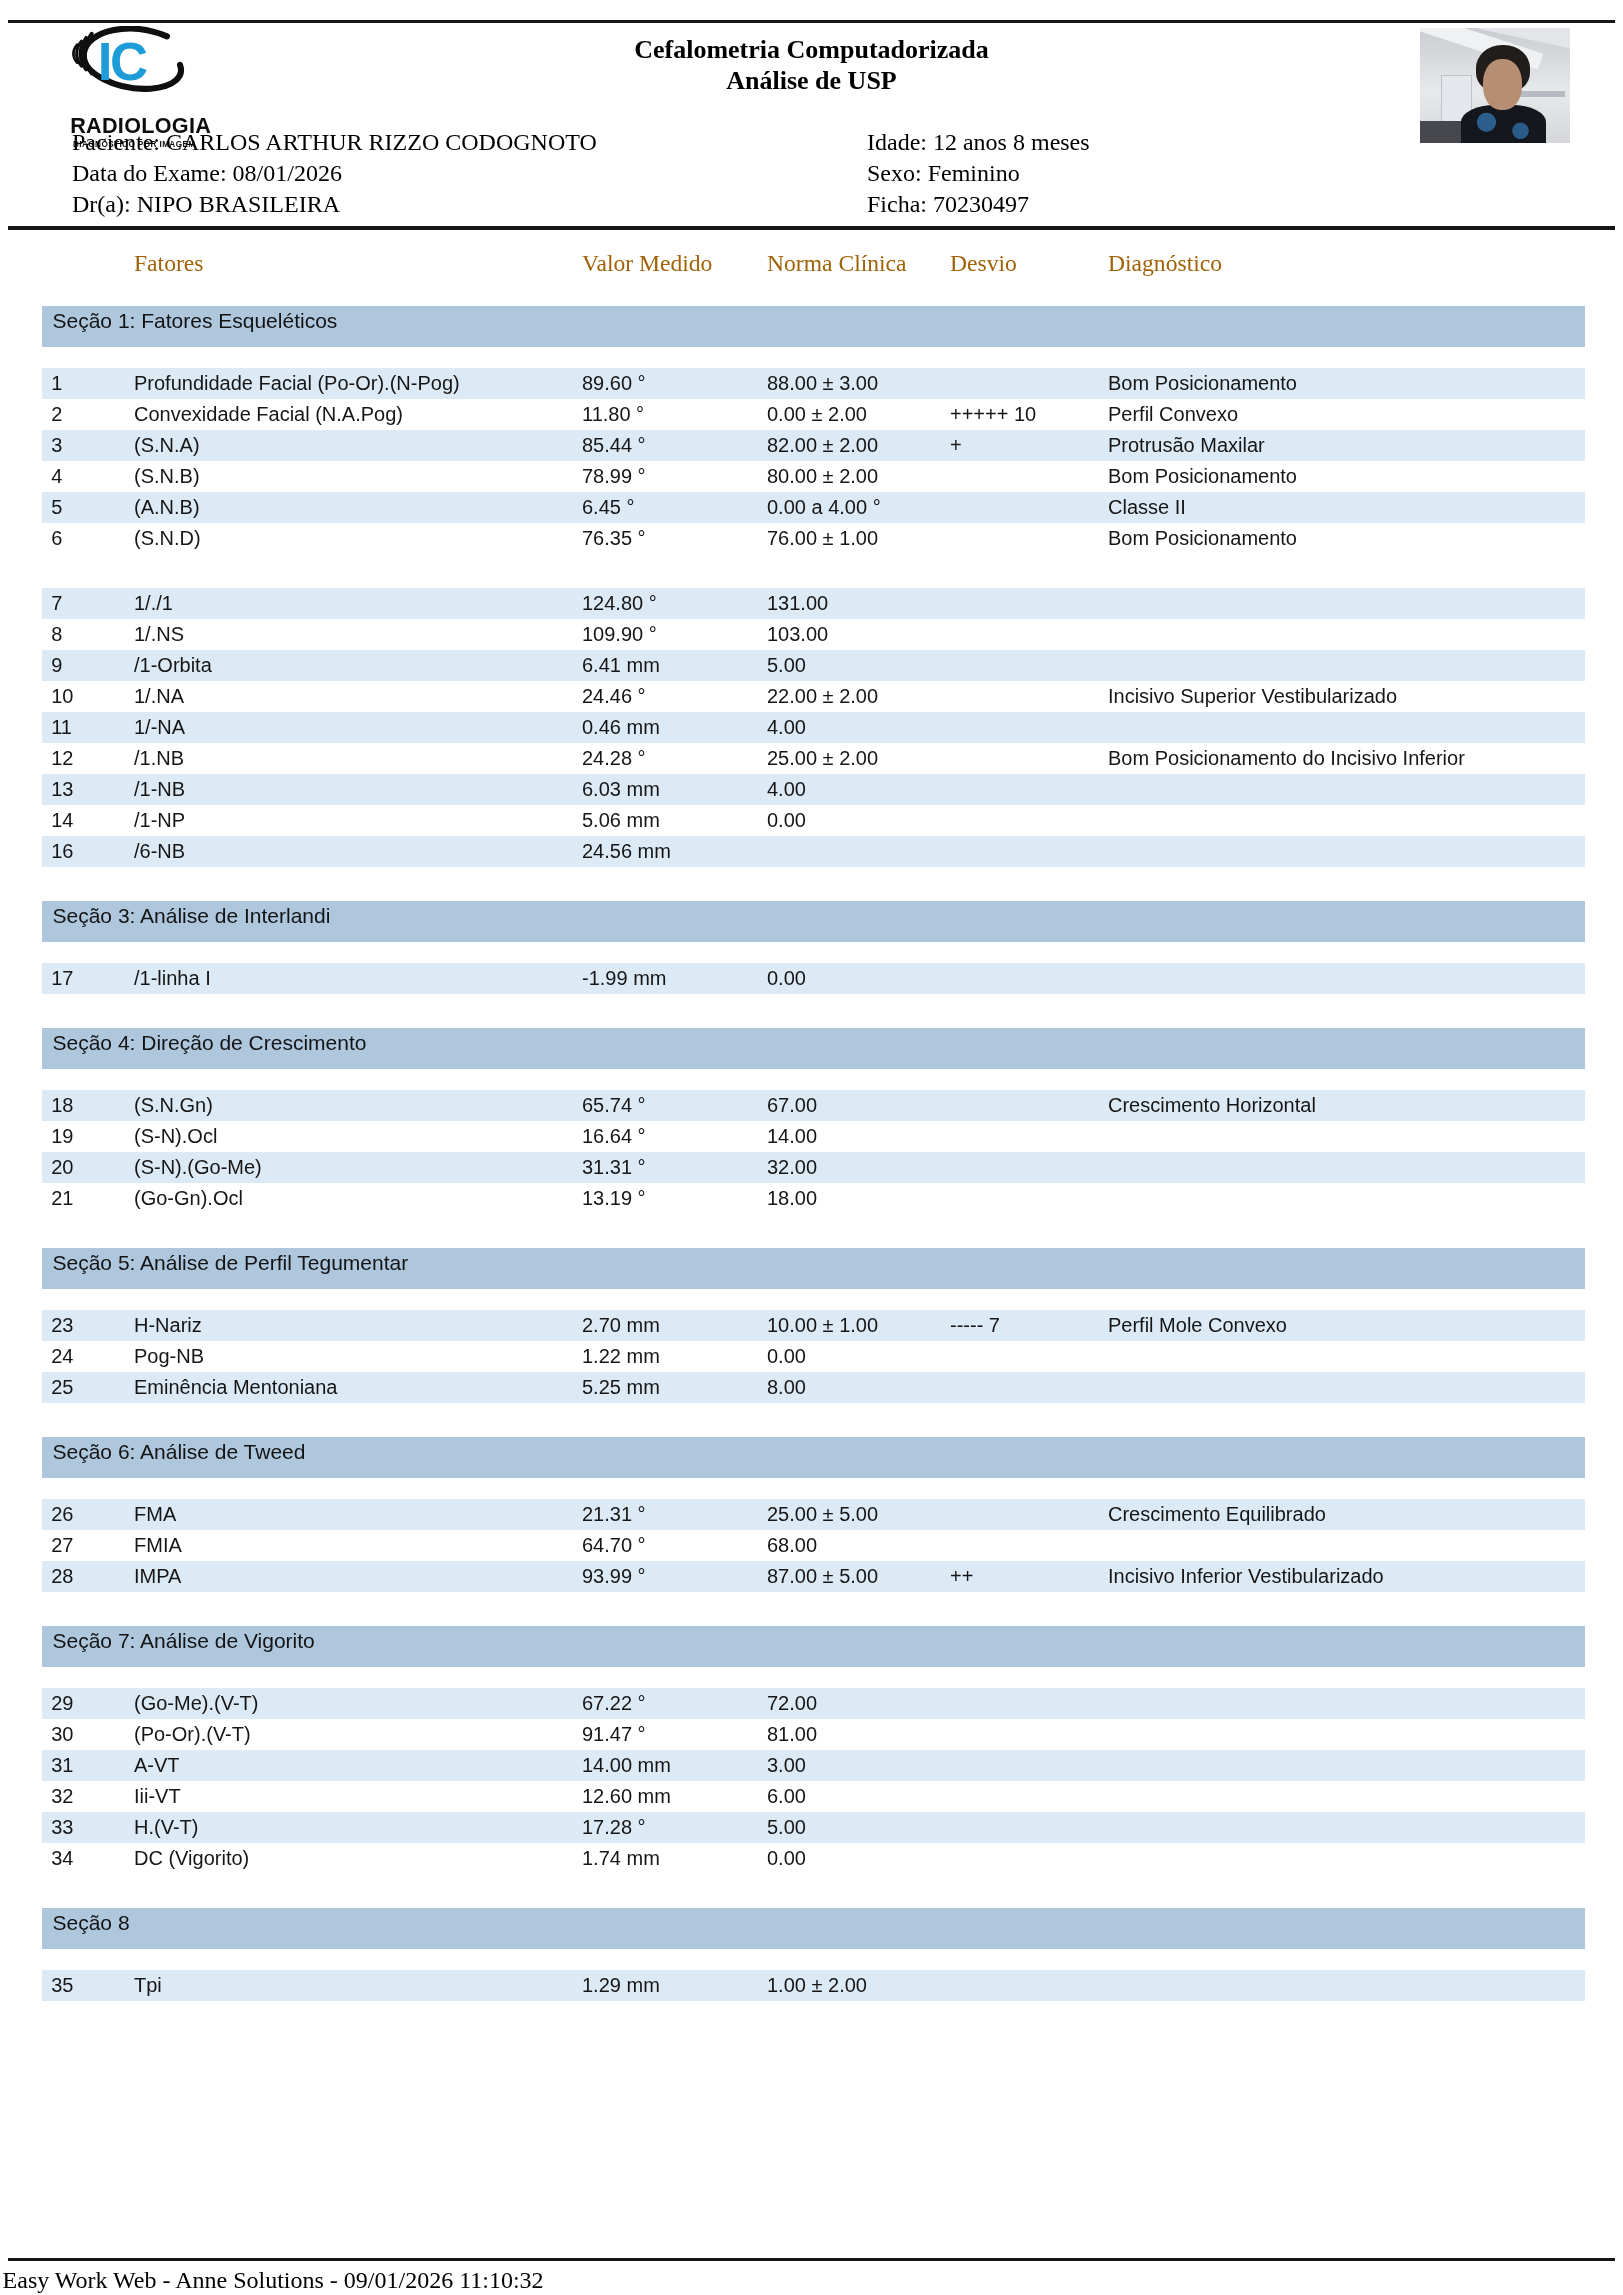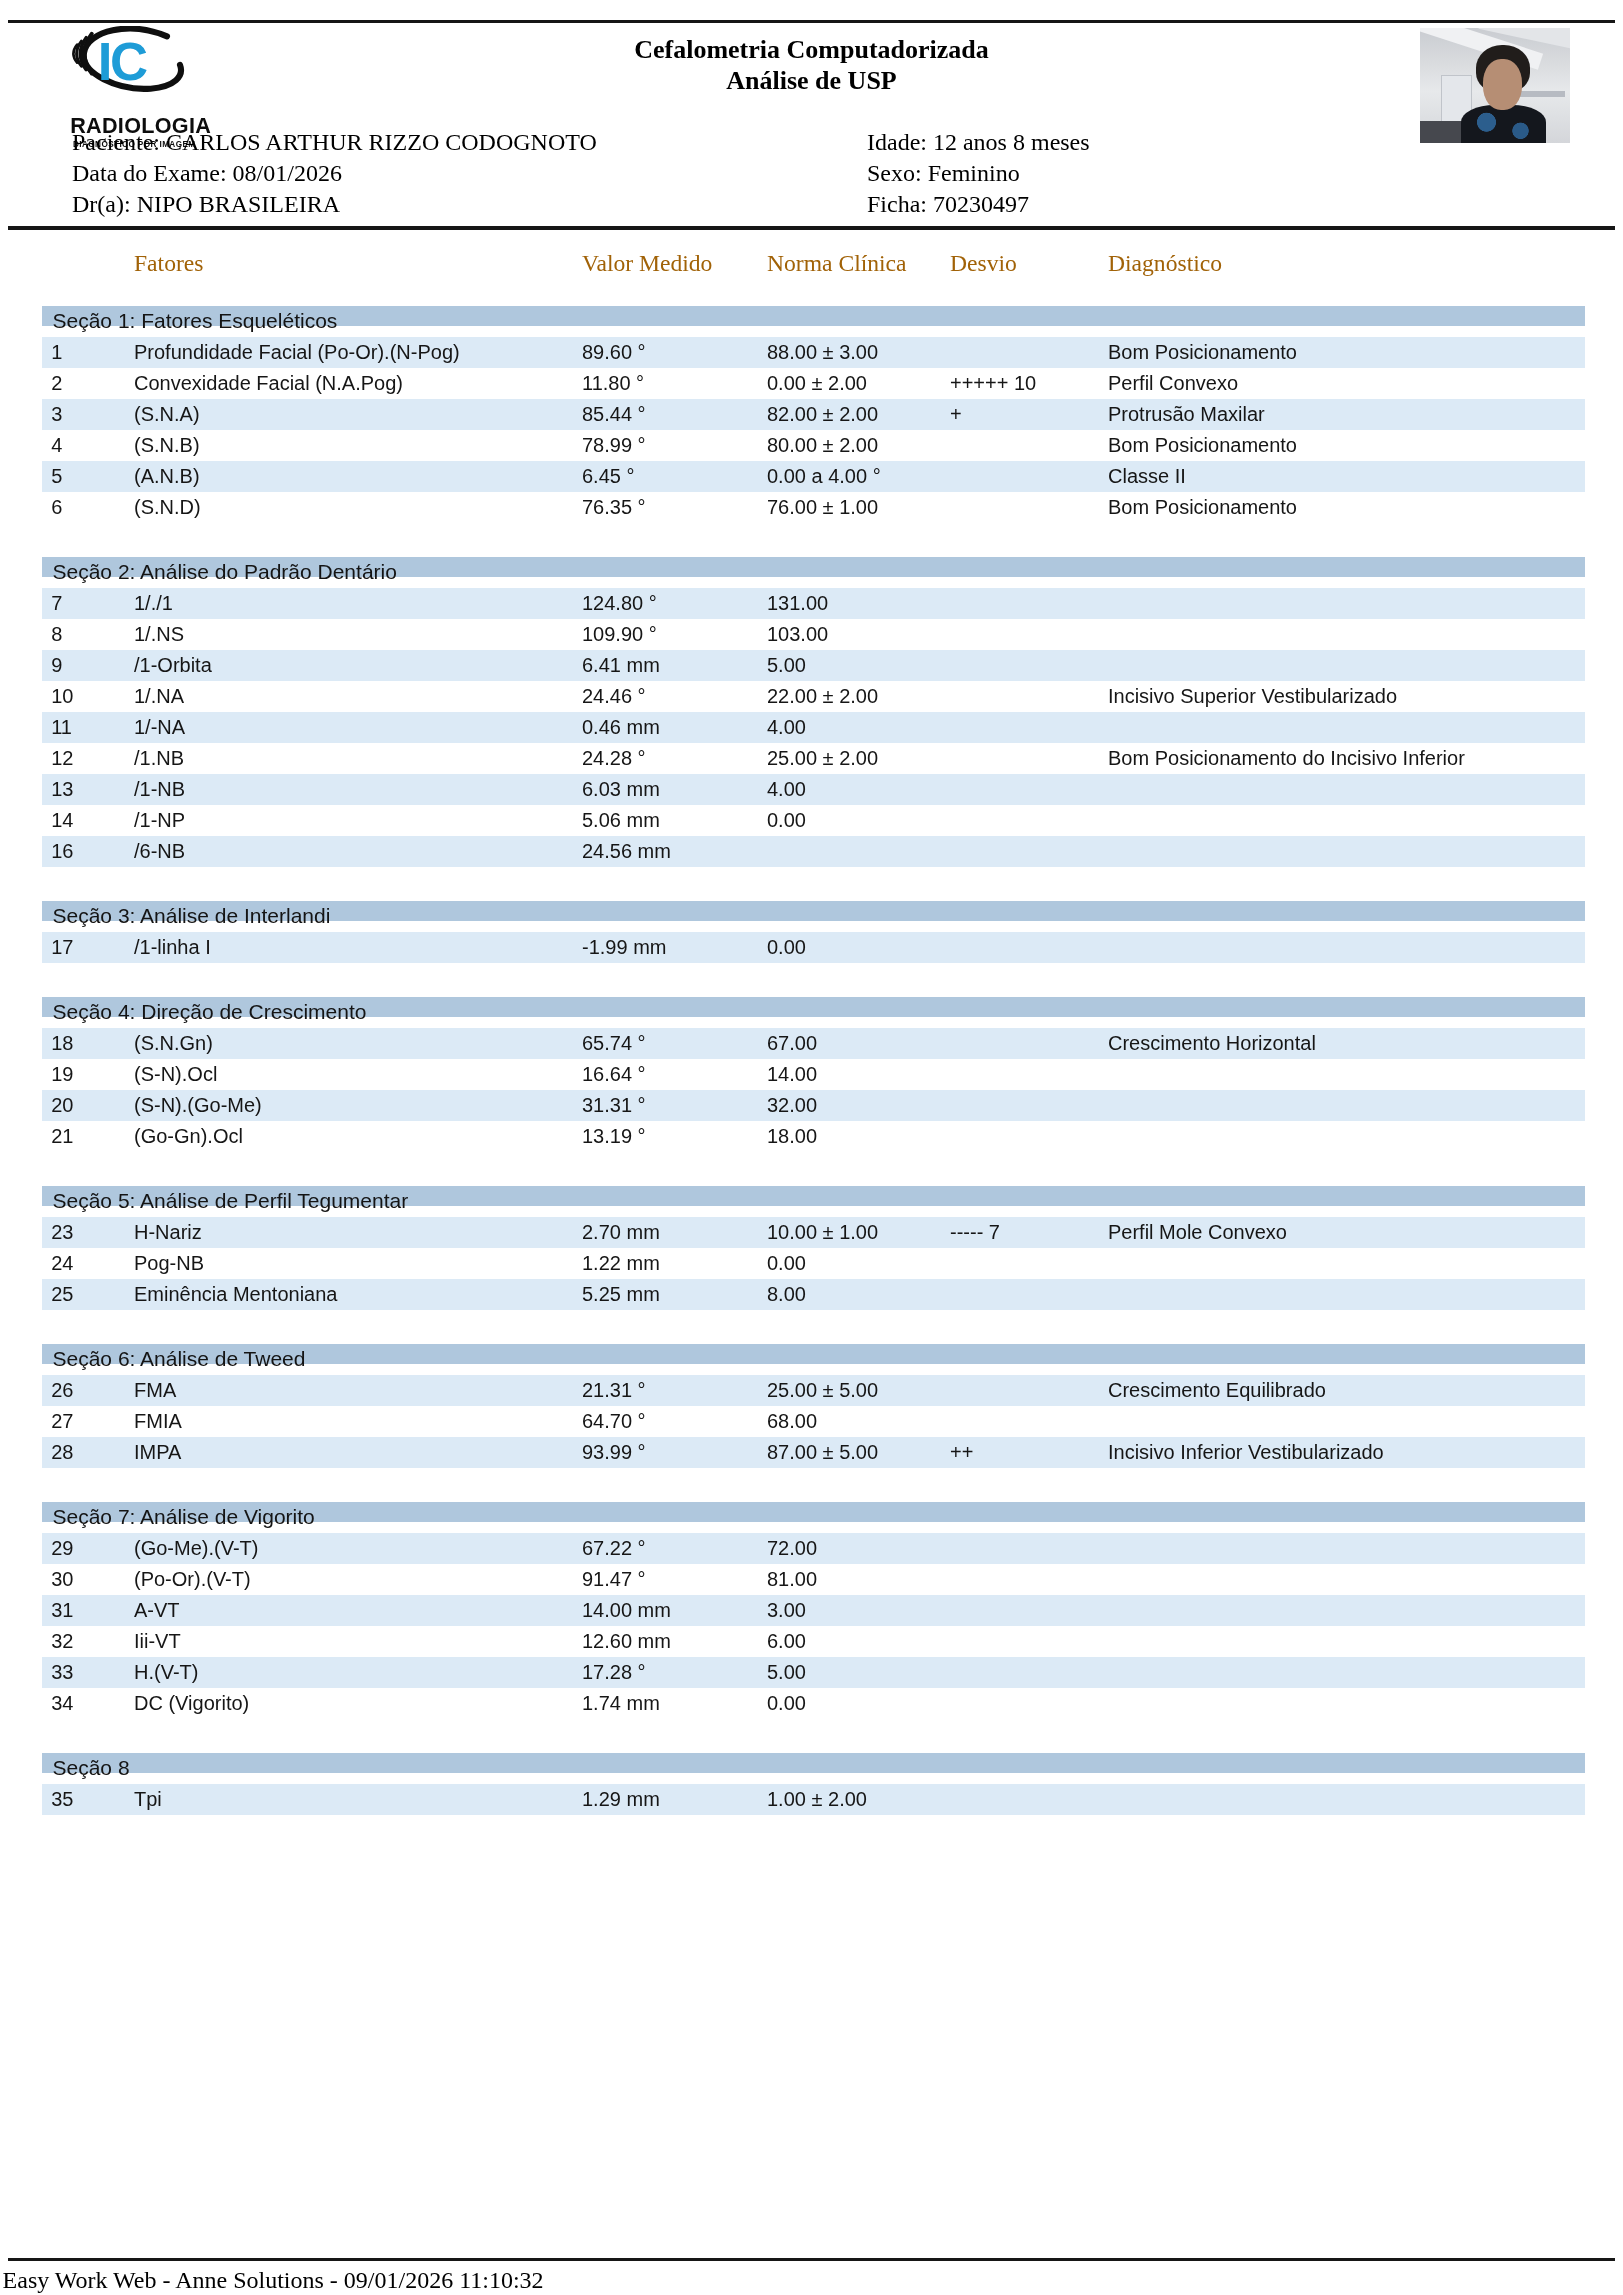--- a/index.html
+++ b/index.html
@@ -51,22 +51,22 @@
   .info-right{left:867px;}
 
   
   .col-headers{position:absolute;top:247px;left:0;width:1623px;height:33px;
     font-family:"Liberation Serif", serif;font-size:23.6px;color:#a16207;}
   .col-h{position:absolute;top:0;line-height:33px;white-space:nowrap;}
 
   .table-body{position:absolute;left:42px;top:306px;width:1543px;}
   .section{margin-bottom:34px;}
   .section-bar{
-    height:20px;line-height:29px;background:#afc7dd;color:#141414;
-    font-size:21px;padding-left:10.5px;margin-bottom:11px;
+    height:41px;line-height:29px;background:#afc7dd;color:#141414;
+    font-size:21px;padding-left:10.5px;margin-bottom:21px;
   }
   .trow{
     display:grid;grid-template-columns:92px 448px 185px 183px 158px 1fr;
     height:31px;line-height:31px;font-size:20px;color:#161616;white-space:nowrap;
   }
   .rows .trow:nth-child(odd){background:#dceaf6;}
   .trow .c0{padding-left:9.2px;}
 
   
   .footer-text{position:absolute;left:2.6px;top:2266px;font-family:"Liberation Serif", serif;
@@ -177,21 +177,20 @@
           <div class="cell c0">6</div>
           <div class="cell c1">(S.N.D)</div>
           <div class="cell c2">76.35 °</div>
           <div class="cell c3">76.00 ± 1.00</div>
           <div class="cell c4"></div>
           <div class="cell c5">Bom Posicionamento</div>
         </div>
       </div>
     </div>
     <div class="section">
-      <div class="section-bar">Seção 2: Análise do Padrão Dentário</div>
       <div class="rows">
         <div class="trow">
           <div class="cell c0">7</div>
           <div class="cell c1">1/./1</div>
           <div class="cell c2">124.80 °</div>
           <div class="cell c3">131.00</div>
           <div class="cell c4"></div>
           <div class="cell c5"></div>
         </div>
         <div class="trow">

